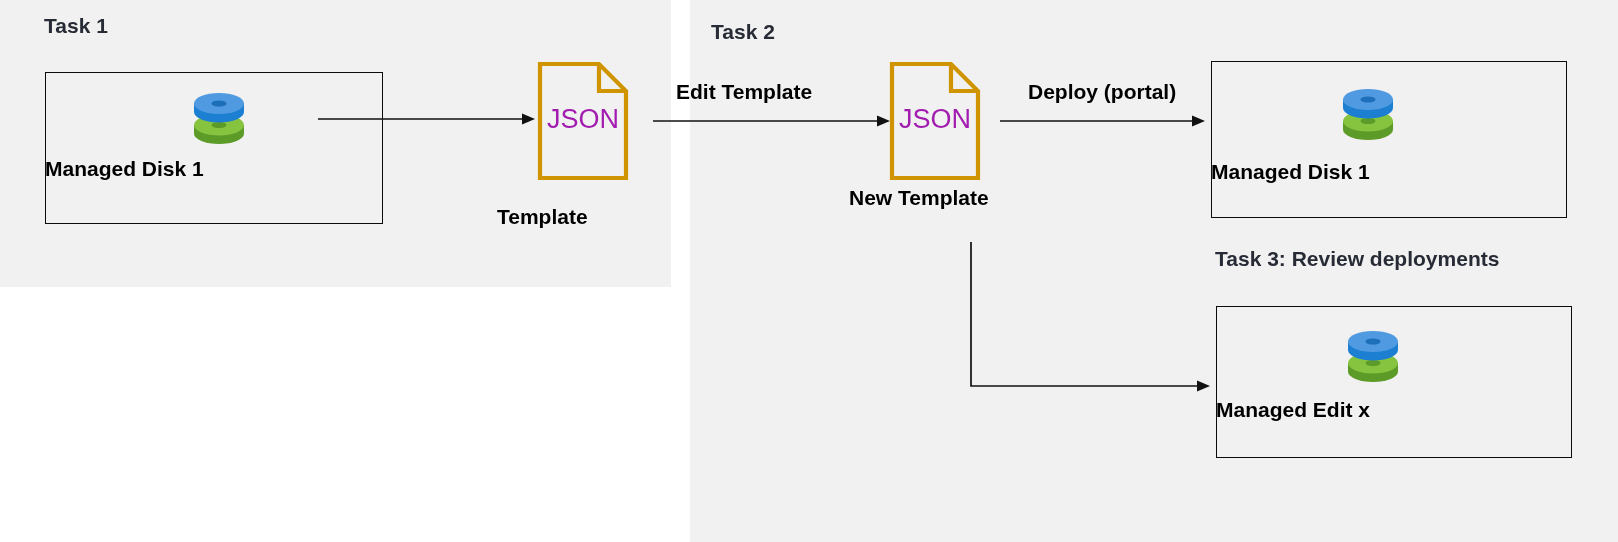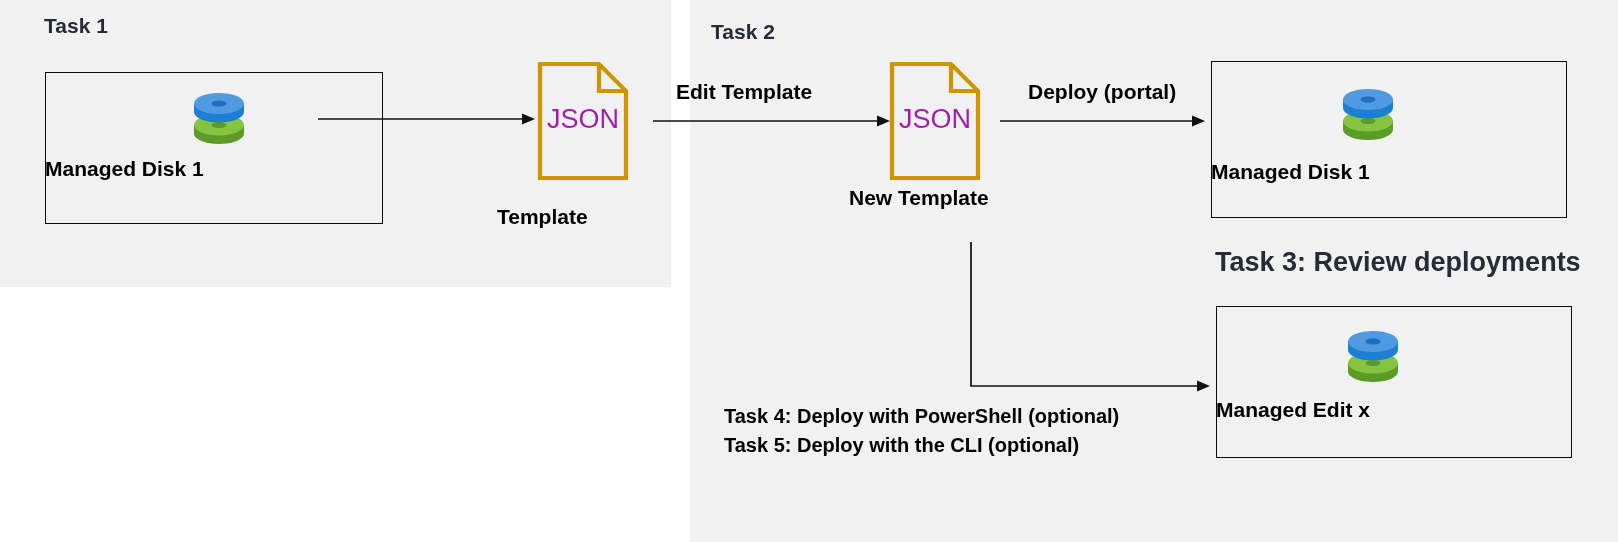--- a/index.html
+++ b/index.html
@@ -161,21 +161,21 @@
       <ellipse cx="31" cy="33" rx="7.5" ry="3.1" fill="#5d9b28"></ellipse>
       <ellipse cx="31" cy="20" rx="25" ry="10.5" fill="#1d7fd1"></ellipse>
       <rect x="6" y="11.5" width="50" height="8.5" fill="#1d7fd1"></rect>
       <ellipse cx="31" cy="11.5" rx="25" ry="10.5" fill="#4f9ae0"></ellipse>
       <ellipse cx="31" cy="11.5" rx="7.5" ry="3.1" fill="#1d6fba"></ellipse>
     </svg>
   </div>
 
   <div class="node-label" style="left:1211px; top:160px; width:356px; font-size:21px;">Managed Disk 1</div>
 
-  <div class="task-label" style="left:1215px; top:247px; font-size:27px;">Task 3: Review deployments</div>
+  <div class="task-label" style="left:1215px; top:247px; font-size:21px;">Task 3: Review deployments</div>
 
   <div class="connector" style="left:963px; top:238px; width:250px; height:160px;">
     <svg width="250" height="160" viewBox="0 0 250 160" aria-hidden="true">
       <polyline points="8,4 8,148 234,148" fill="none" stroke="#111111" stroke-width="1.7"></polyline>
       <polygon points="234,142.5 247,148 234,153.5" fill="#111111"></polygon>
     </svg>
   </div>
 
   <div class="res-box" style="left:1216px; top:306px; width:356px; height:152px;"></div>
 
@@ -187,16 +187,14 @@
       <ellipse cx="31" cy="33" rx="7.5" ry="3.1" fill="#5d9b28"></ellipse>
       <ellipse cx="31" cy="20" rx="25" ry="10.5" fill="#1d7fd1"></ellipse>
       <rect x="6" y="11.5" width="50" height="8.5" fill="#1d7fd1"></rect>
       <ellipse cx="31" cy="11.5" rx="25" ry="10.5" fill="#4f9ae0"></ellipse>
       <ellipse cx="31" cy="11.5" rx="7.5" ry="3.1" fill="#1d6fba"></ellipse>
     </svg>
   </div>
 
   <div class="node-label" style="left:1216px; top:398px; width:356px; font-size:21px;">Managed Edit x</div>
 
-  <div class="opt-lines" style="left:724px; top:404px; font-size:20px;">Task 4: Deploy with PowerShell (optional)</div>
-  <div class="opt-lines" style="left:724px; top:433px; font-size:20px;">Task 5: Deploy with the CLI (optional)</div>
 
 </div>
 
 </body></html>

